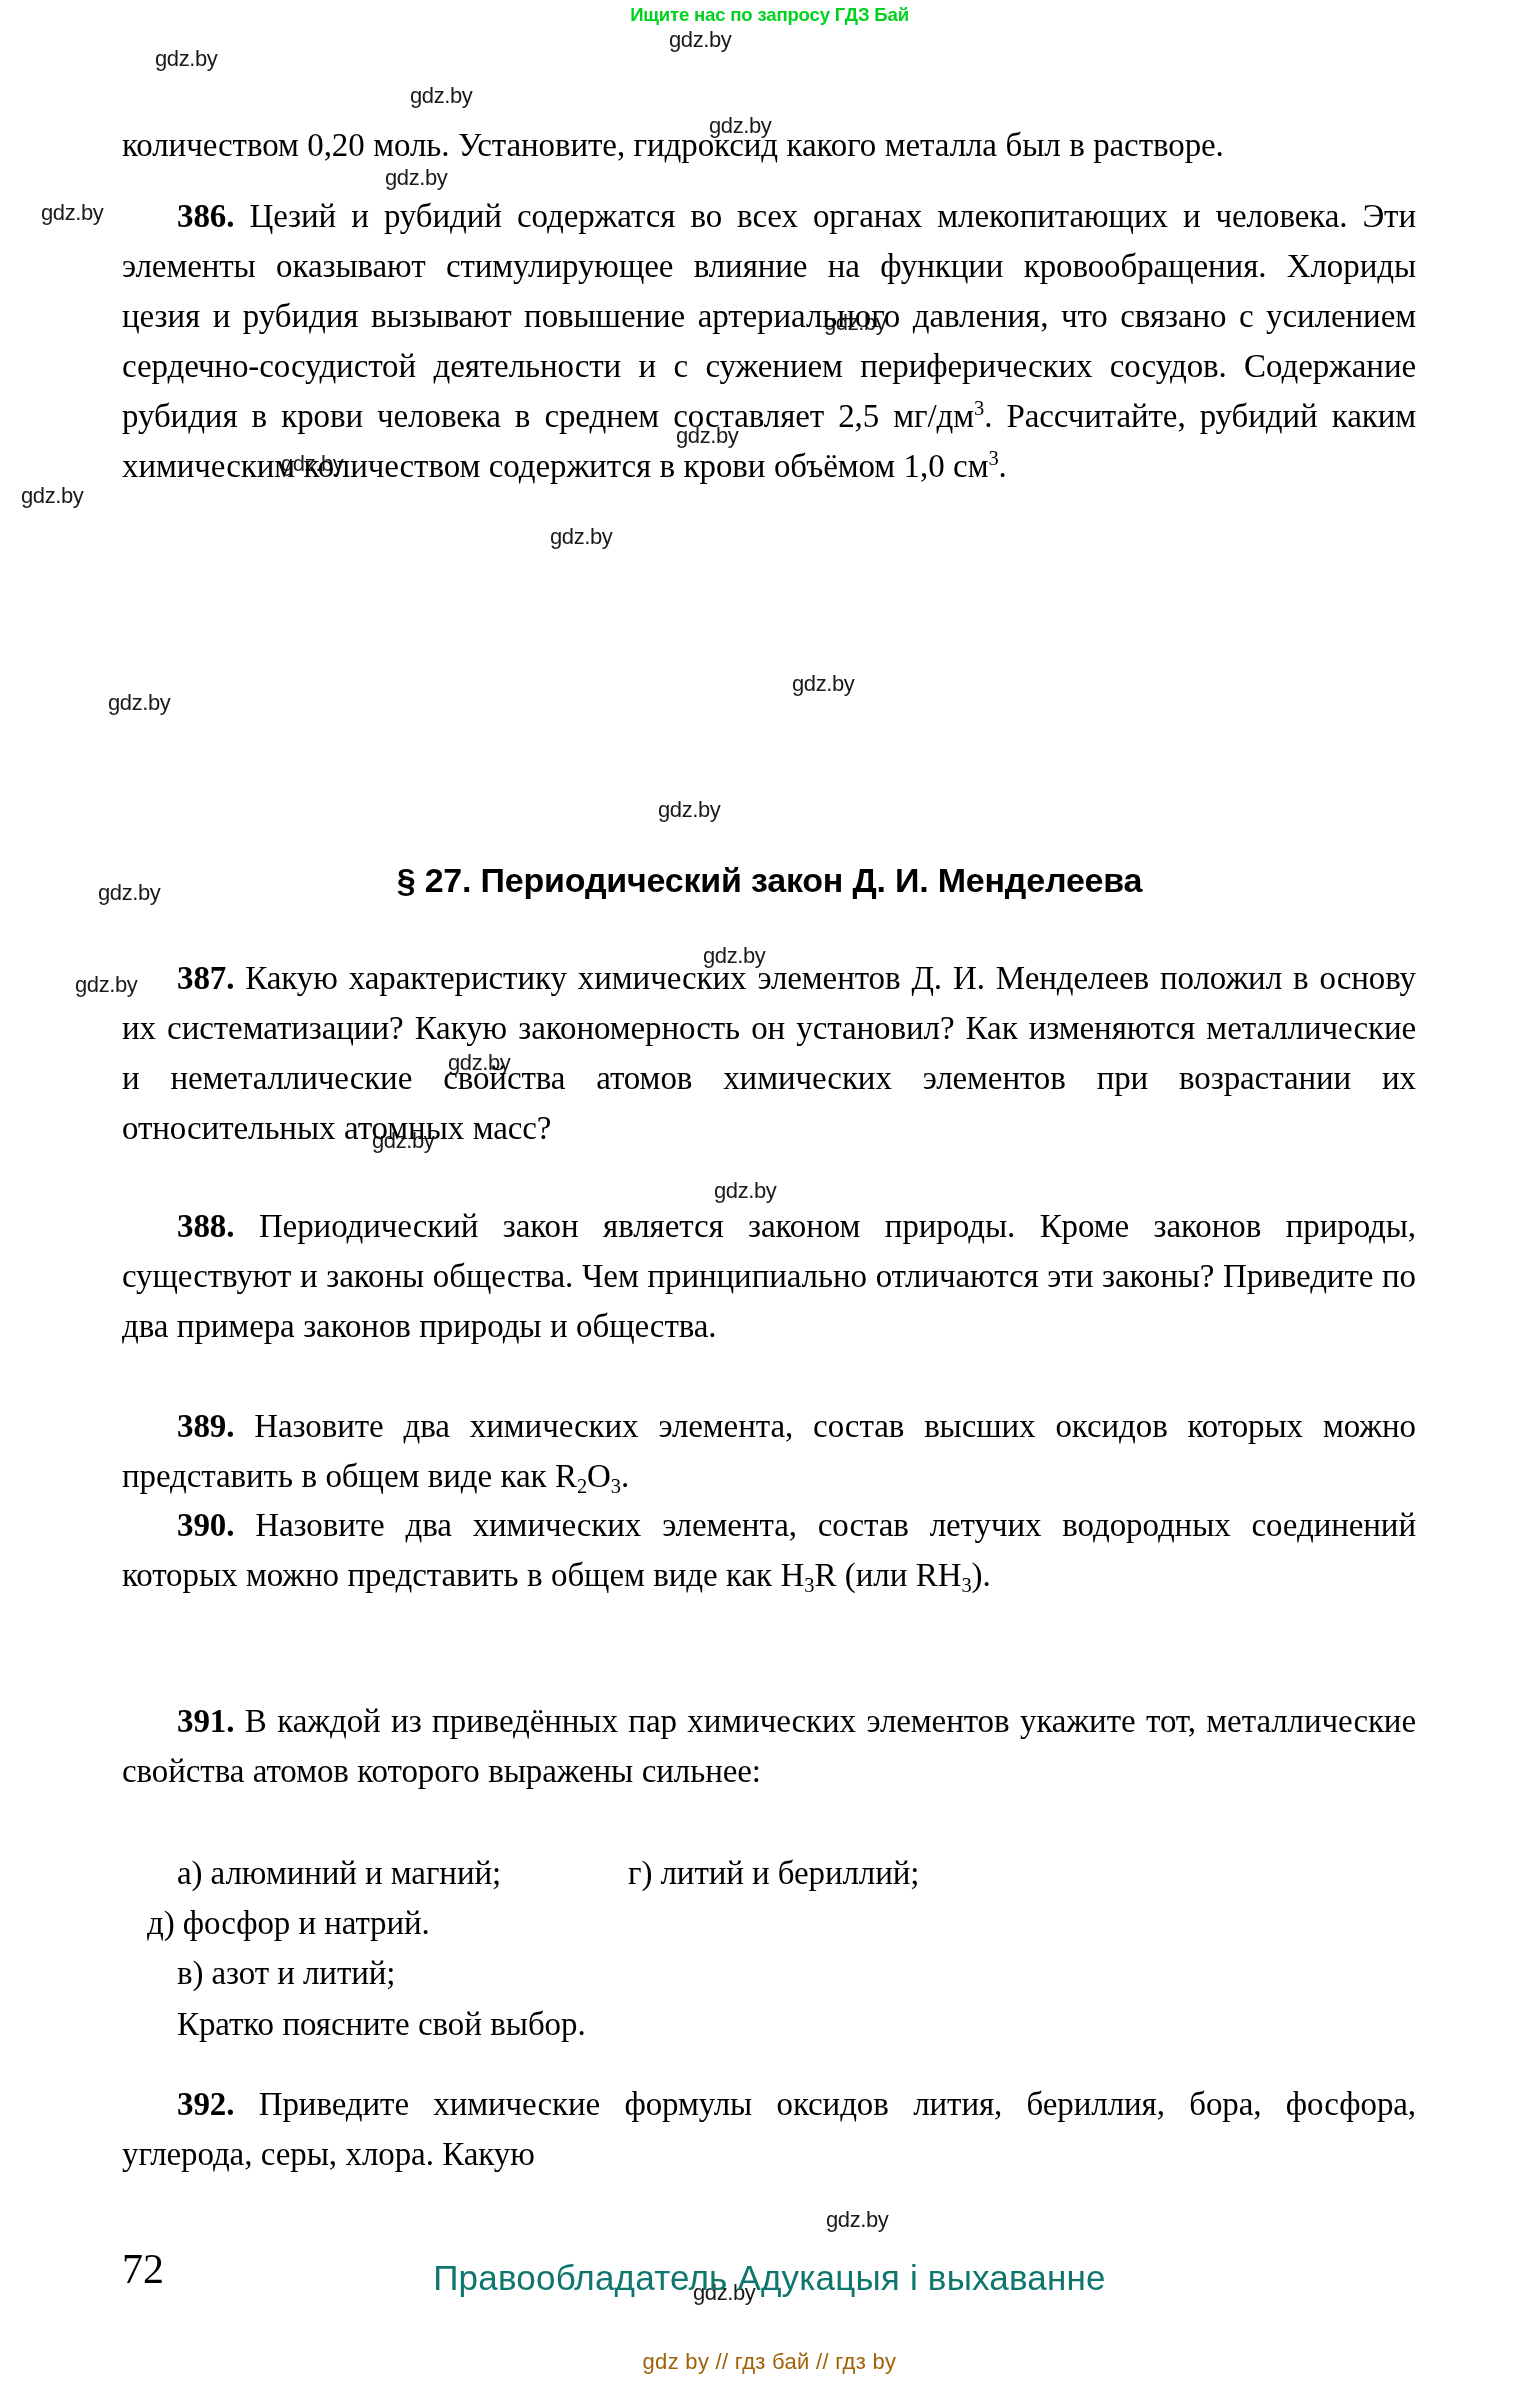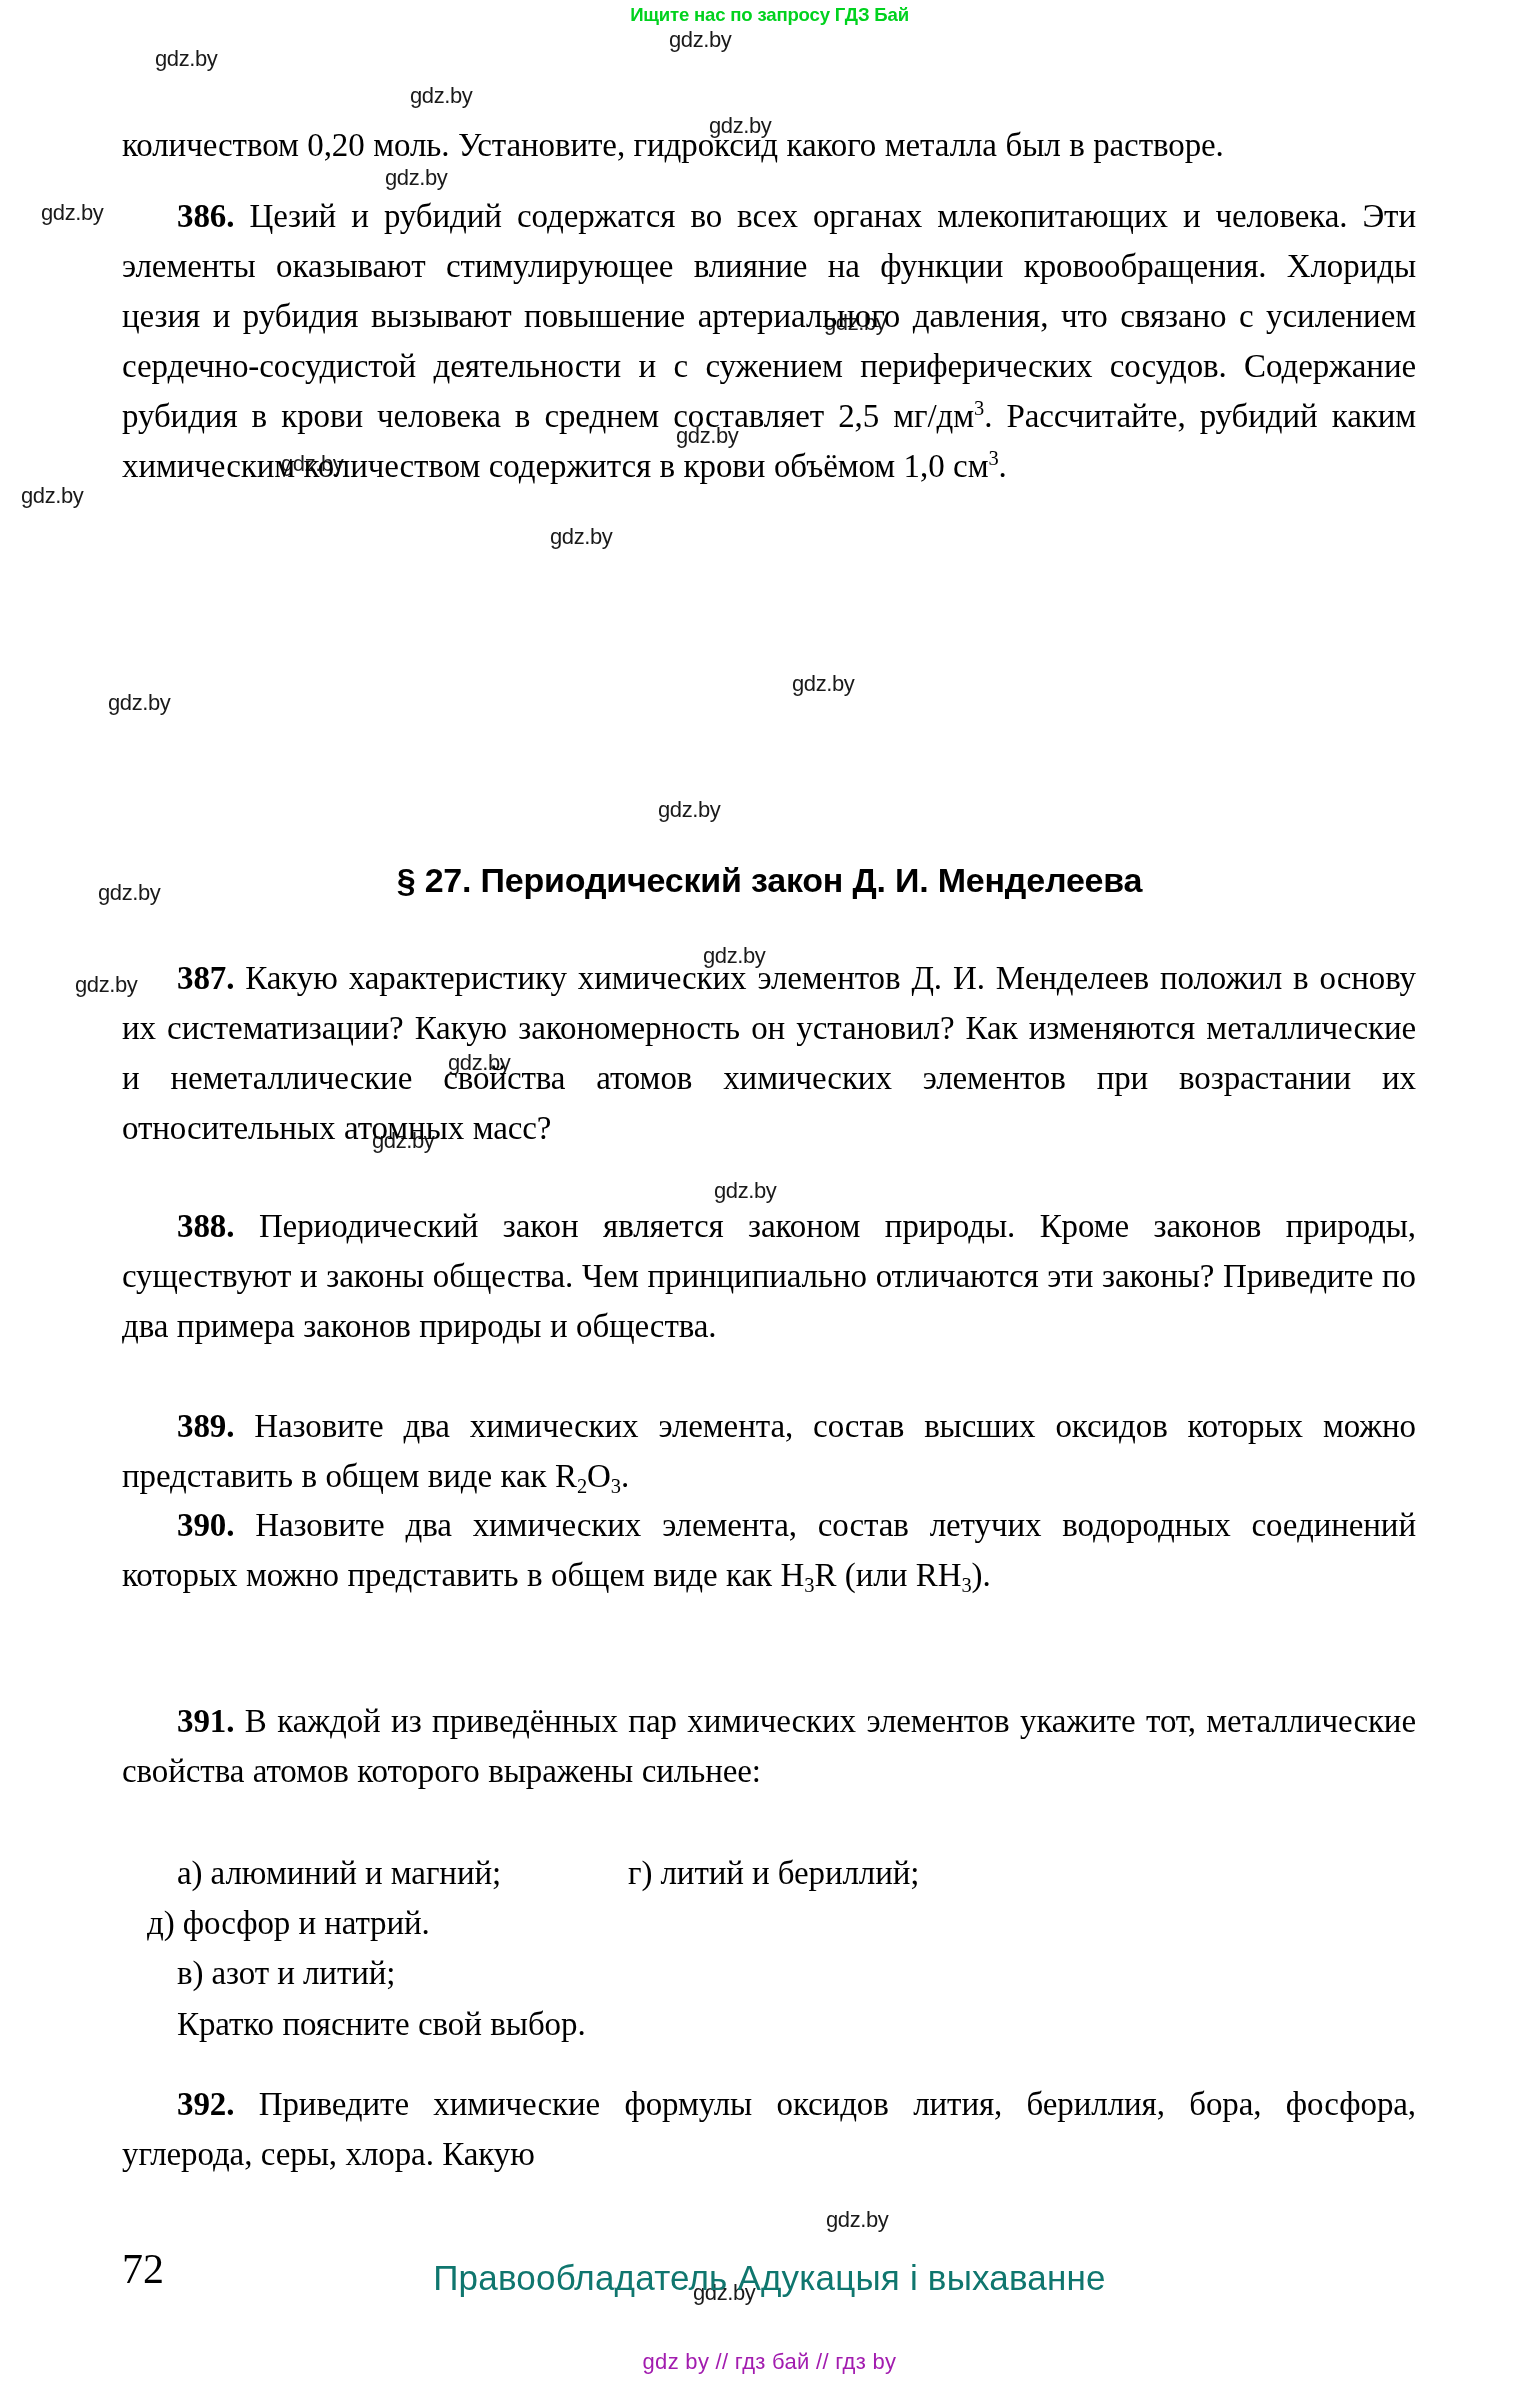--- a/index.html
+++ b/index.html
@@ -123,21 +123,21 @@
 
   
   .footer-links {
     position: absolute;
     left: 0;
     width: 100%;
     text-align: center;
     font-family: "Liberation Sans", sans-serif;
     font-size: 22px;
     font-weight: 400;
-    color: #a21caf;
+    color: #a16207;
     letter-spacing: 0.3px;
   }
 </style>
 </head>
 <body>
 
 <div class="page">
 
   <div class="promo-banner">Ищите нас по запросу ГДЗ Бай</div>
 

